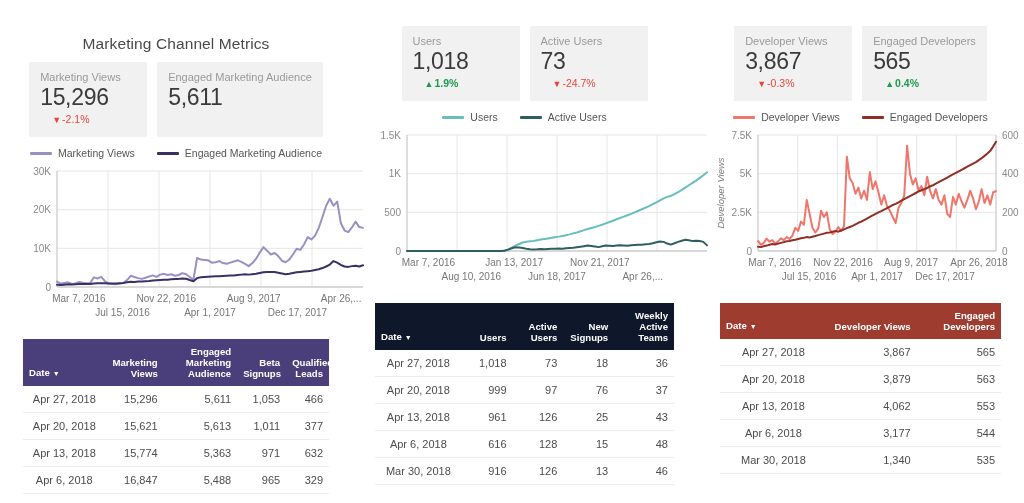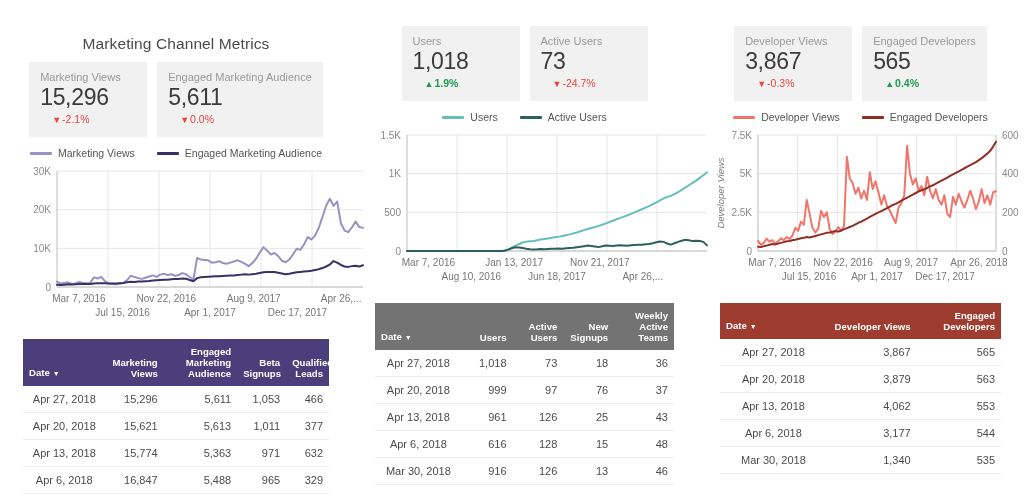--- a/index.html
+++ b/index.html
@@ -95,21 +95,21 @@
     color: #ffffff;
     font-size: 9.6px;
     font-weight: bold;
     padding: 7px 6px 7px 6px;
     vertical-align: bottom;
     line-height: 11px;
     text-align: right;
   }
   thead th.col-date { text-align: left; }
   thead.hdr-purple th { background: #4a3f7a; }
-  thead.hdr-teal th { background: #737373; }
+  thead.hdr-teal th { background: #0f172a; }
   thead.hdr-rust th { background: #9e3c2f; }
   tbody td {
     font-size: 11px;
     color: #4c4c4c;
     padding: 7px 6px;
     border-bottom: 1px solid #ececec;
     text-align: right;
     white-space: nowrap;
     overflow: hidden;
   }
@@ -126,21 +126,20 @@
 
     <div class="kpi-row">
       <div class="kpi-card">
         <div class="kpi-label">Marketing Views</div>
         <div class="kpi-value">15,296</div>
         <div class="kpi-delta down"><span class="arrow">▼</span><span>-2.1%</span></div>
       </div>
       <div class="kpi-card">
         <div class="kpi-label">Engaged Marketing Audience</div>
         <div class="kpi-value">5,611</div>
-        <div class="kpi-delta down"><span class="arrow">▼</span><span>0.0%</span></div>
       </div>
     </div>
 
     <div class="legend">
       <div class="legend-item">
         <span class="legend-swatch" style="background:#9b90c2"></span>
         <span class="legend-text">Marketing Views</span>
       </div>
       <div class="legend-item">
         <span class="legend-swatch" style="background:#3b2f66"></span>

